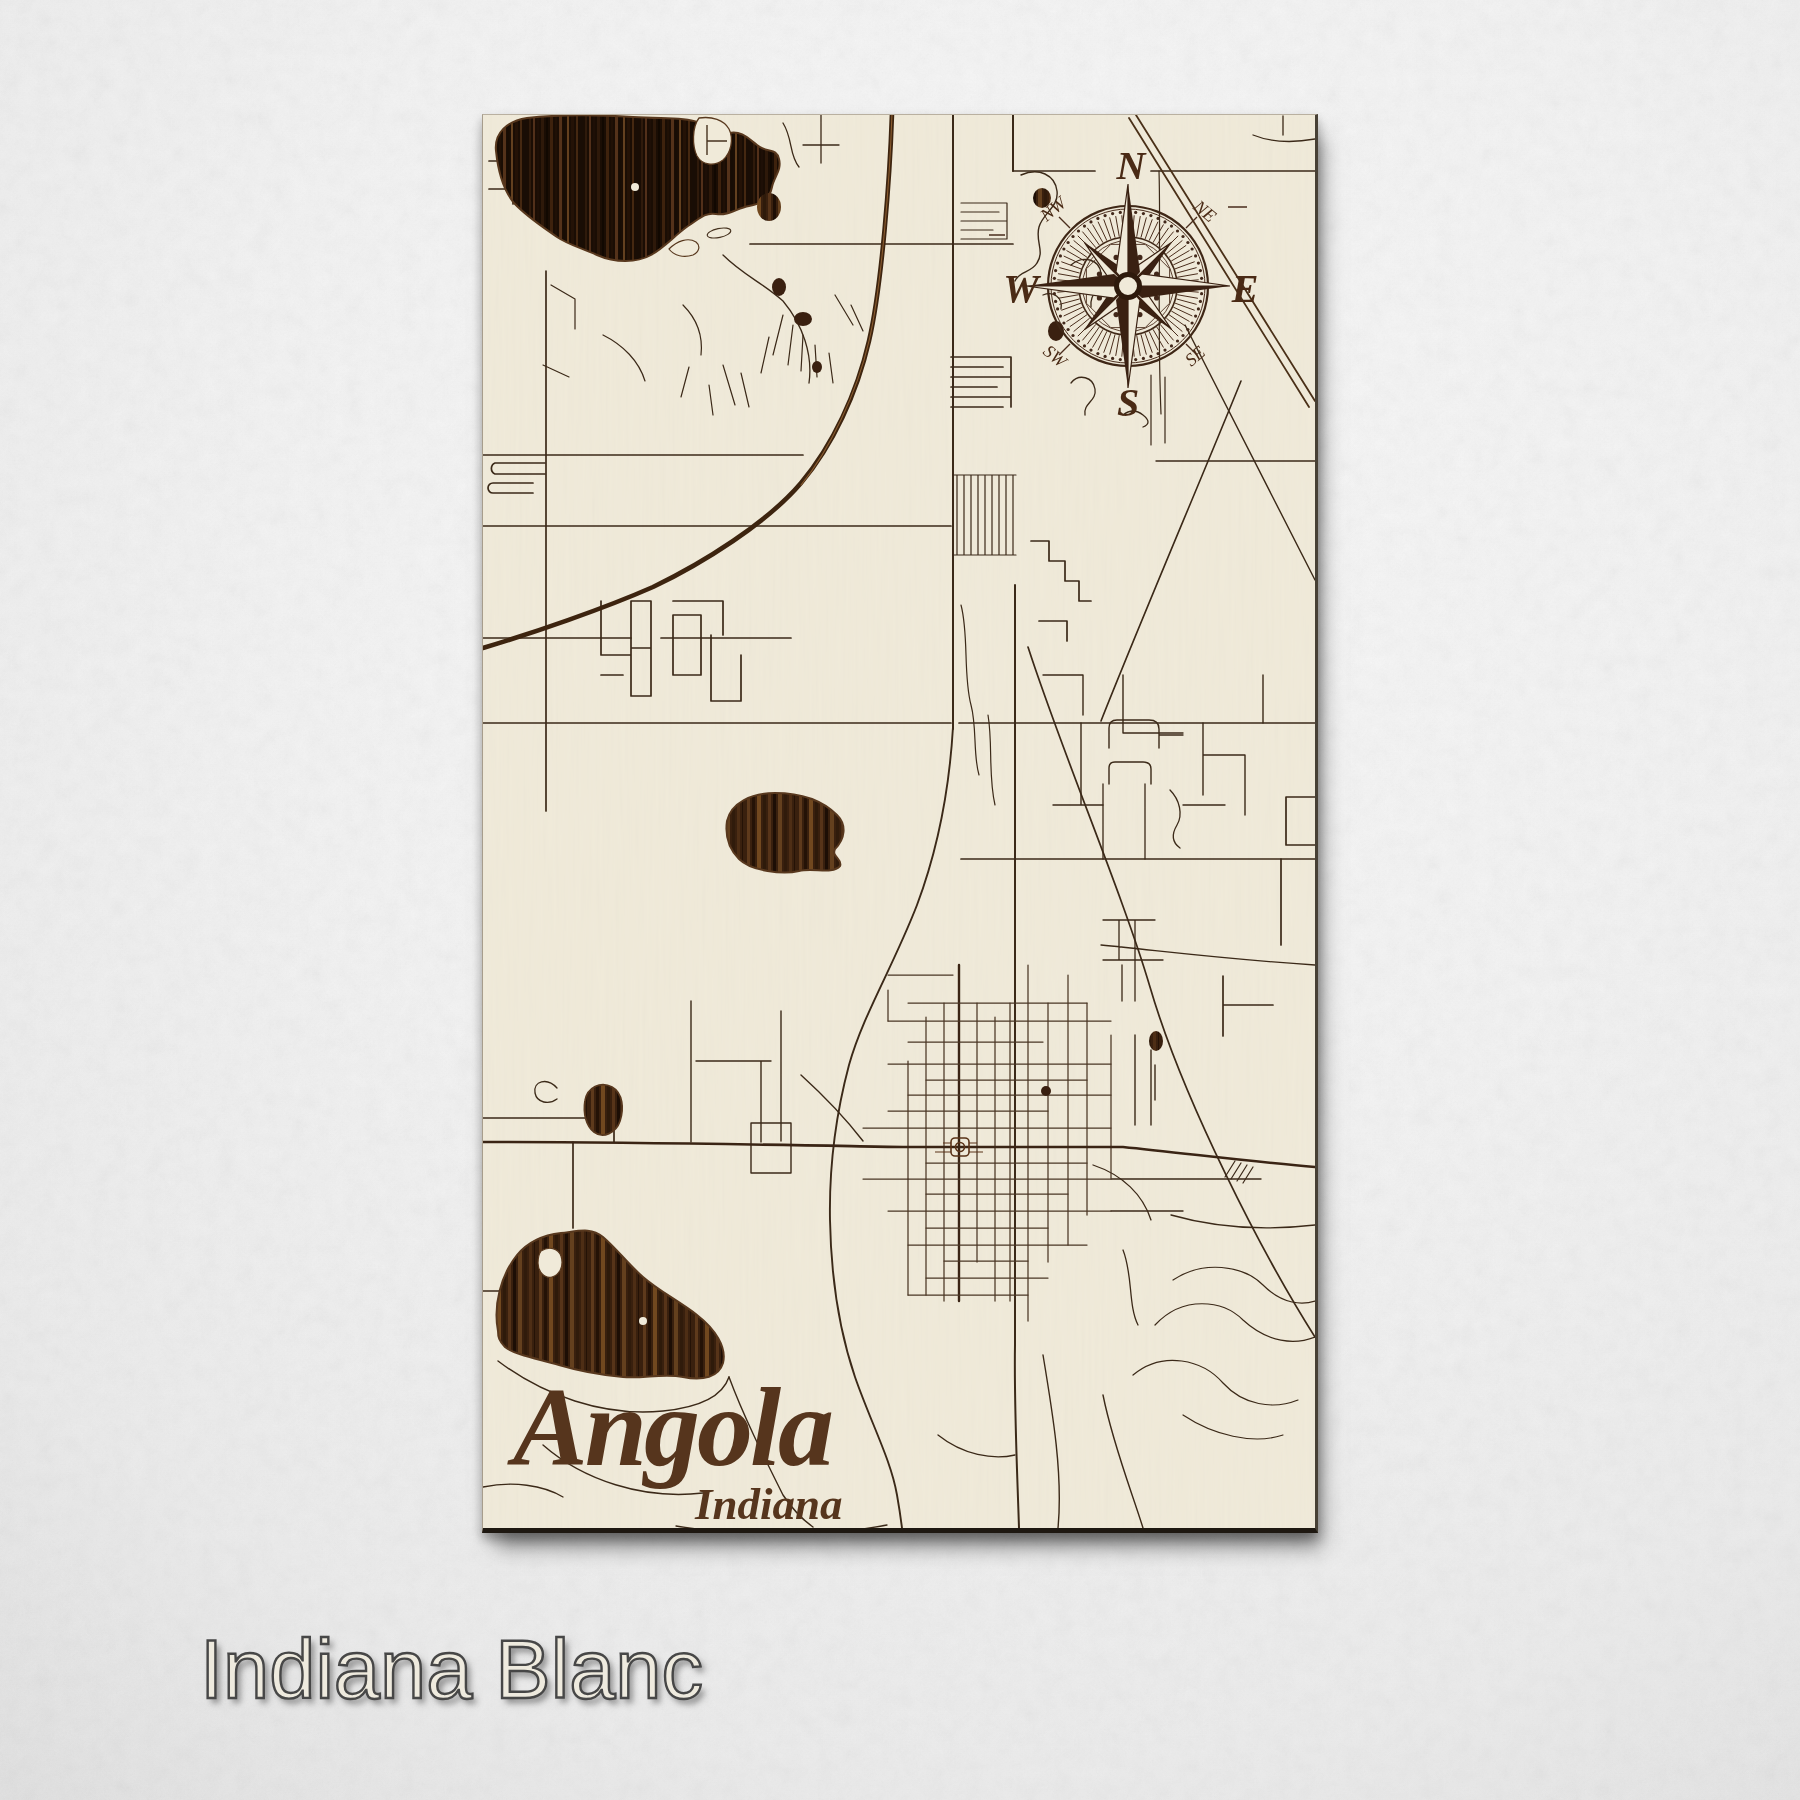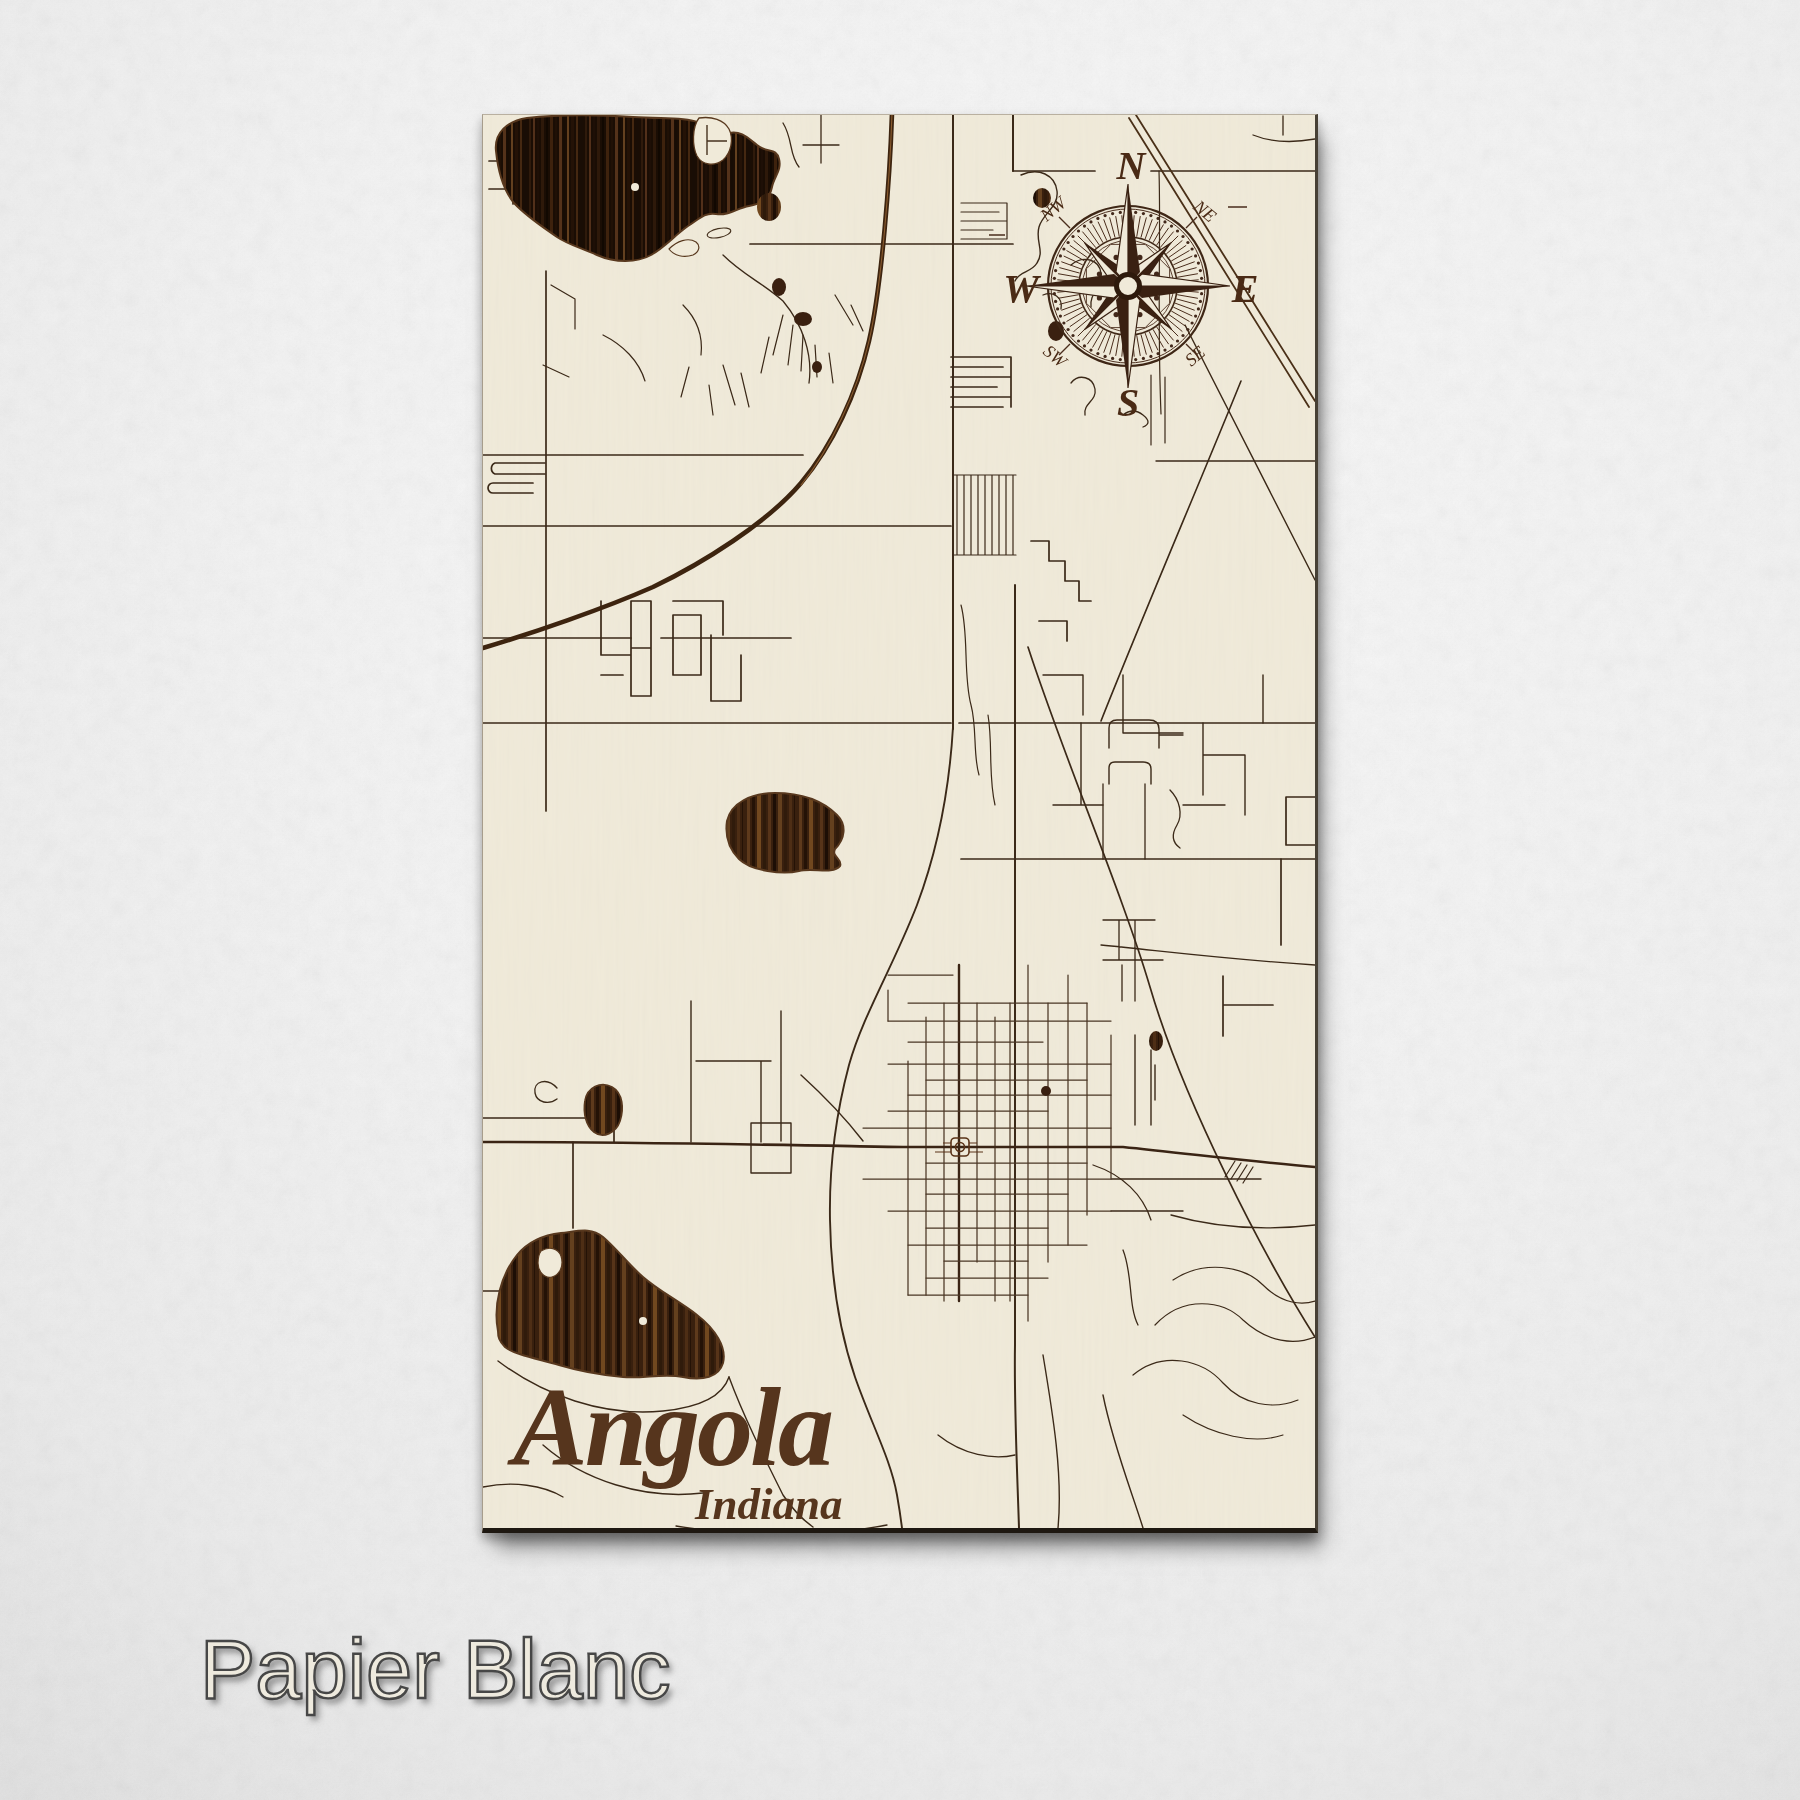--- a/index.html
+++ b/index.html
@@ -396,13 +396,13 @@
   </g>
   </g>
 
   <text x="30" y="1350" font-family="Liberation Serif, serif" font-style="italic" font-weight="bold" font-size="112" letter-spacing="-3" fill="#56351d">Angola</text>
 
   <text x="212" y="1404" font-family="Liberation Serif, serif" font-style="italic" font-weight="bold" font-size="45" fill="#56351d">Indiana</text>
 
 </svg>
 </div>
 
-<div id="caption">Papier Blanc</div>
+<div id="caption">Indiana Blanc</div>
 
 </body></html>

